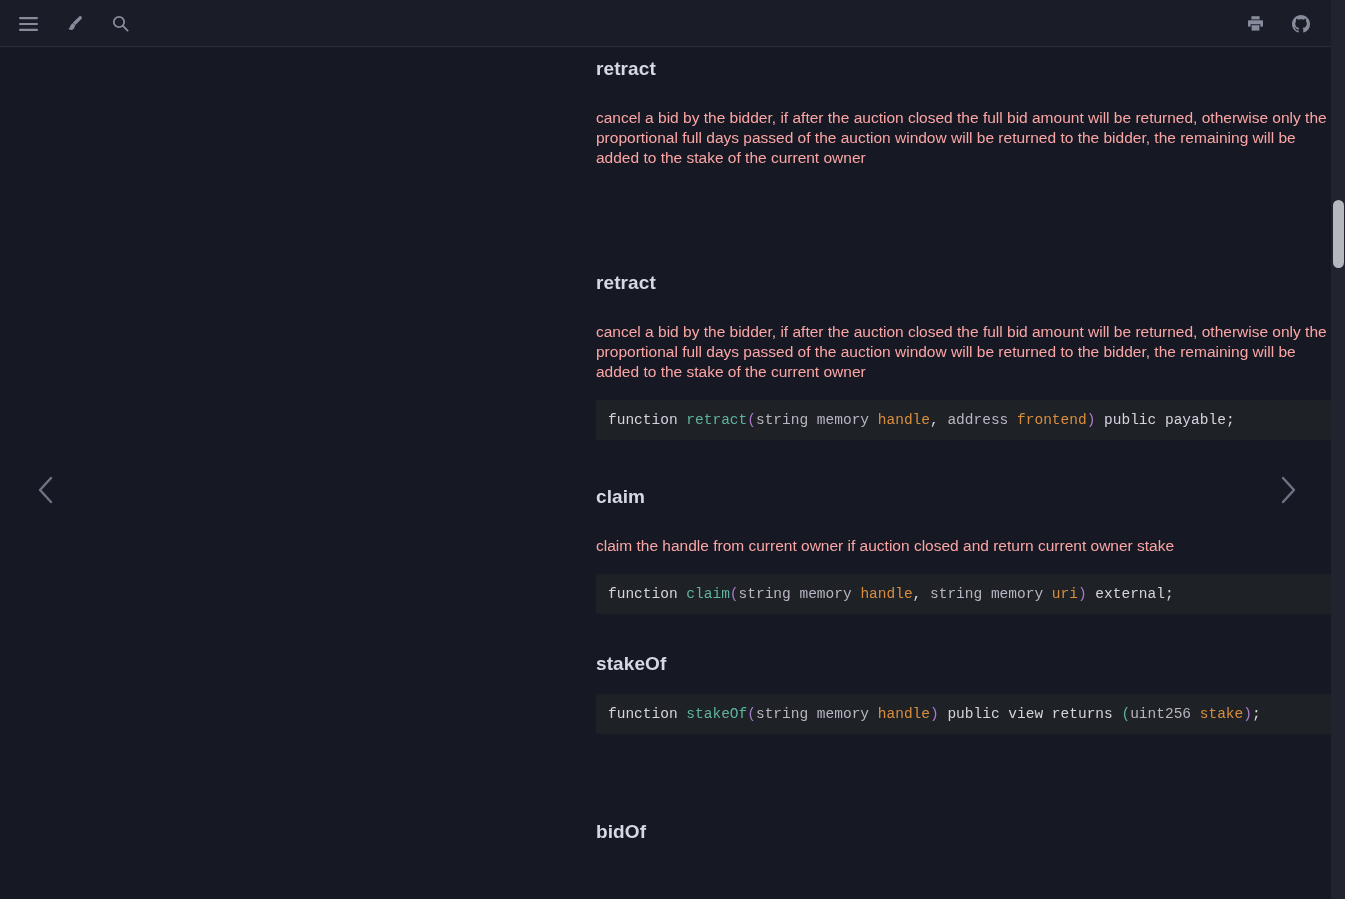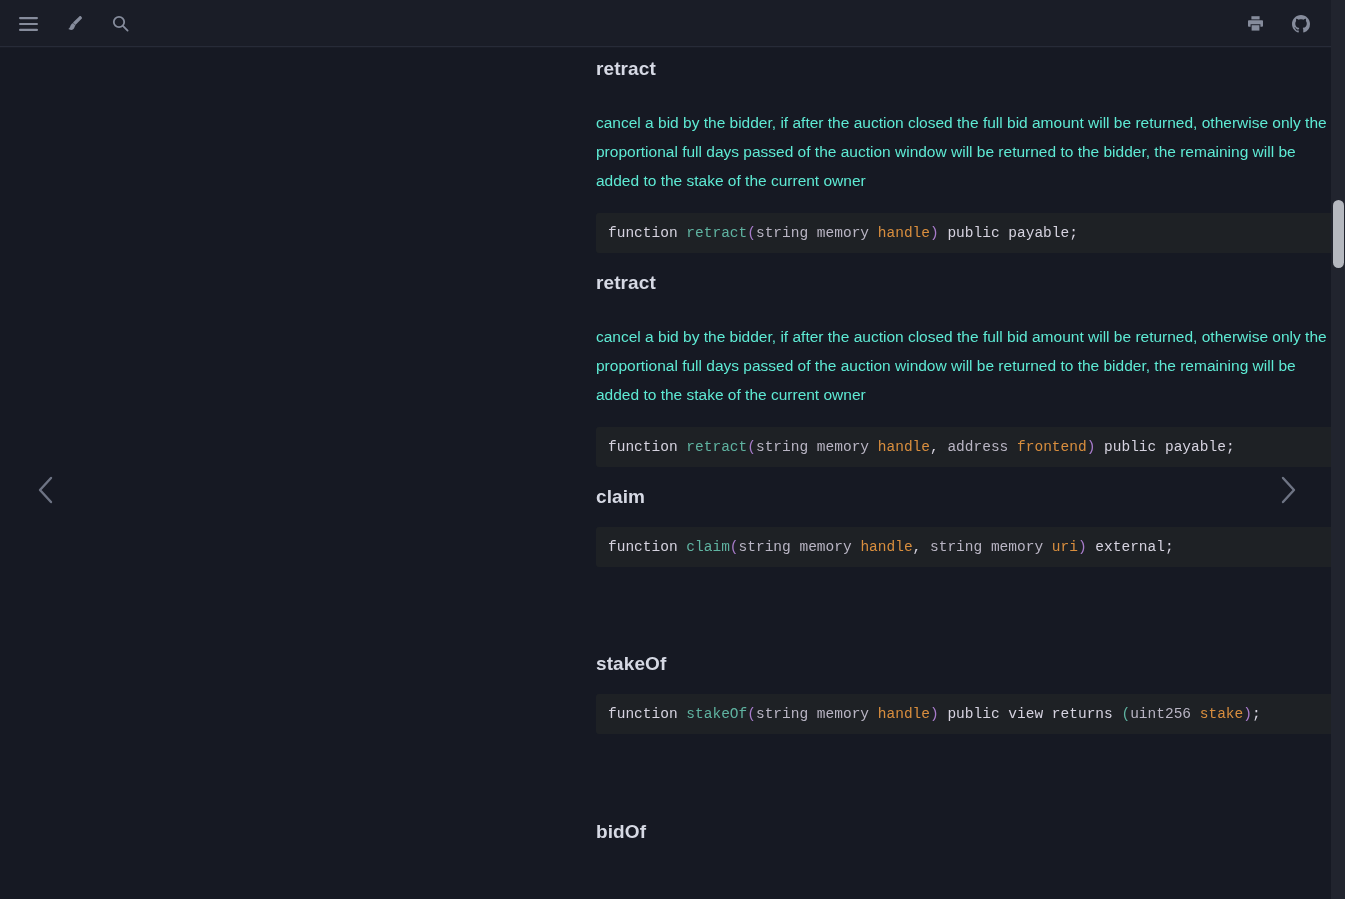--- a/index.html
+++ b/index.html
@@ -95,22 +95,22 @@
   h3.fn-heading {
     font-size: 19px;
     font-weight: 700;
     color: #d6d9e4;
     margin: 0;
     letter-spacing: 0.1px;
     line-height: 1.2;
   }
   p.fn-desc {
     font-size: 15.5px;
-    line-height: 29px;
-    color: #5eead4;
+    line-height: 20px;
+    color: #fca5a5;
     margin: 0;
     max-width: 745px;
   }
   pre.code-block {
     background: #1e2125;
     margin: 0;
     padding: 10px 12px;
     border-radius: 3px;
     width: 750px;
     overflow: hidden;
@@ -199,29 +199,29 @@
   <svg width="18" height="30" viewBox="0 0 18 30" fill="none" aria-hidden="true">
     <polyline points="4,3 15,15 4,27" stroke="currentColor" stroke-width="2.4" stroke-linecap="round" stroke-linejoin="round"></polyline>
   </svg>
 </div>
 
 <div id="page-wrapper">
   <main id="content">
       <section style="position: absolute; left: 298px; top: 10px; width: 760px;">
         <h3 class="fn-heading">retract</h3>
         <p class="fn-desc" style="margin-top: 27px;">cancel a bid by the bidder, if after the auction closed the full bid amount will be returned, otherwise only the proportional full days passed of the auction window will be returned to the bidder, the remaining will be added to the stake of the current owner</p>
-        <pre class="code-block" style="margin-top: 18px;"><code><span class="t-kw">function </span><span class="t-fn">retract</span><span class="t-punc">(</span><span class="t-type">string memory </span><span class="t-param">handle</span><span class="t-punc">)</span><span class="t-kw"> public payable;</span></code></pre>
       </section>
       <section style="position: absolute; left: 298px; top: 224px; width: 760px;">
         <h3 class="fn-heading">retract</h3>
         <p class="fn-desc" style="margin-top: 27px;">cancel a bid by the bidder, if after the auction closed the full bid amount will be returned, otherwise only the proportional full days passed of the auction window will be returned to the bidder, the remaining will be added to the stake of the current owner</p>
         <pre class="code-block" style="margin-top: 18px;"><code><span class="t-kw">function </span><span class="t-fn">retract</span><span class="t-punc">(</span><span class="t-type">string memory </span><span class="t-param">handle</span><span class="t-op">, </span><span class="t-type">address </span><span class="t-param">frontend</span><span class="t-punc">)</span><span class="t-kw"> public payable;</span></code></pre>
       </section>
       <section style="position: absolute; left: 298px; top: 438px; width: 760px;">
         <h3 class="fn-heading">claim</h3>
+        <p class="fn-desc" style="margin-top: 27px;">claim the handle from current owner if auction closed and return current owner stake</p>
         <pre class="code-block" style="margin-top: 18px;"><code><span class="t-kw">function </span><span class="t-fn">claim</span><span class="t-punc">(</span><span class="t-type">string memory </span><span class="t-param">handle</span><span class="t-op">, </span><span class="t-type">string memory </span><span class="t-param">uri</span><span class="t-punc">)</span><span class="t-kw"> external;</span></code></pre>
       </section>
       <section style="position: absolute; left: 298px; top: 605px; width: 760px;">
         <h3 class="fn-heading">stakeOf</h3>
         <pre class="code-block" style="margin-top: 18px;"><code><span class="t-kw">function </span><span class="t-fn">stakeOf</span><span class="t-punc">(</span><span class="t-type">string memory </span><span class="t-param">handle</span><span class="t-punc">)</span><span class="t-kw"> public view returns </span><span class="t-paren2">(</span><span class="t-type">uint256 </span><span class="t-param">stake</span><span class="t-punc">)</span><span class="t-op">;</span></code></pre>
       </section>
       <section style="position: absolute; left: 298px; top: 773px; width: 760px;">
         <h3 class="fn-heading">bidOf</h3>
       </section>
     </main>

